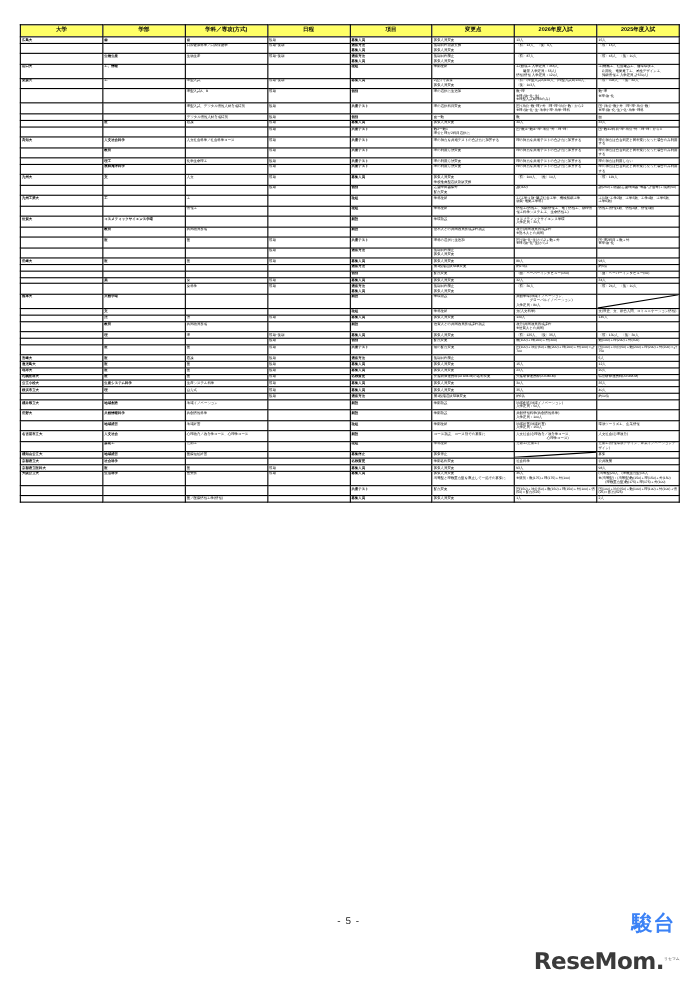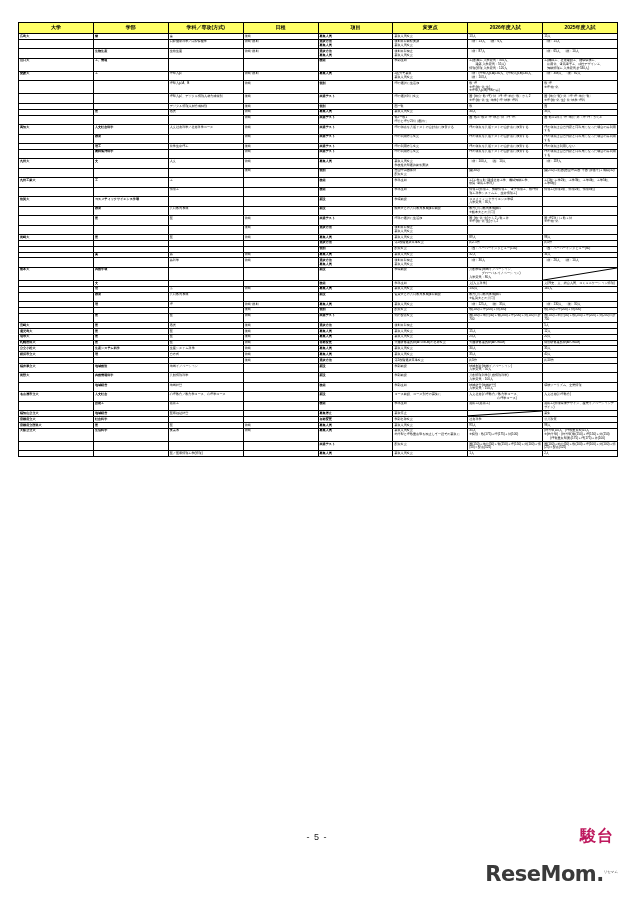--- a/index.html
+++ b/index.html
@@ -70,23 +70,23 @@
     left: 0; top: 832px;
     width: 634px;
     text-align: center;
     font-size: 9px;
     color: #222;
     letter-spacing: 1px;
   }
   #sundai {
     position: absolute;
     right: 20px; top: 826px;
-    font-size: 16px;
+    font-size: 19px;
     font-weight: bold;
-    color: #be185d;
+    color: #3b82f6;
     letter-spacing: 1px;
     font-family: "DejaVu Sans", sans-serif;
   }
   #resemom {
     position: absolute;
     right: 16px; top: 862px;
     font-size: 21px;
     font-weight: bold;
     color: #3a3a3a;
     font-family: "DejaVu Sans", sans-serif;

